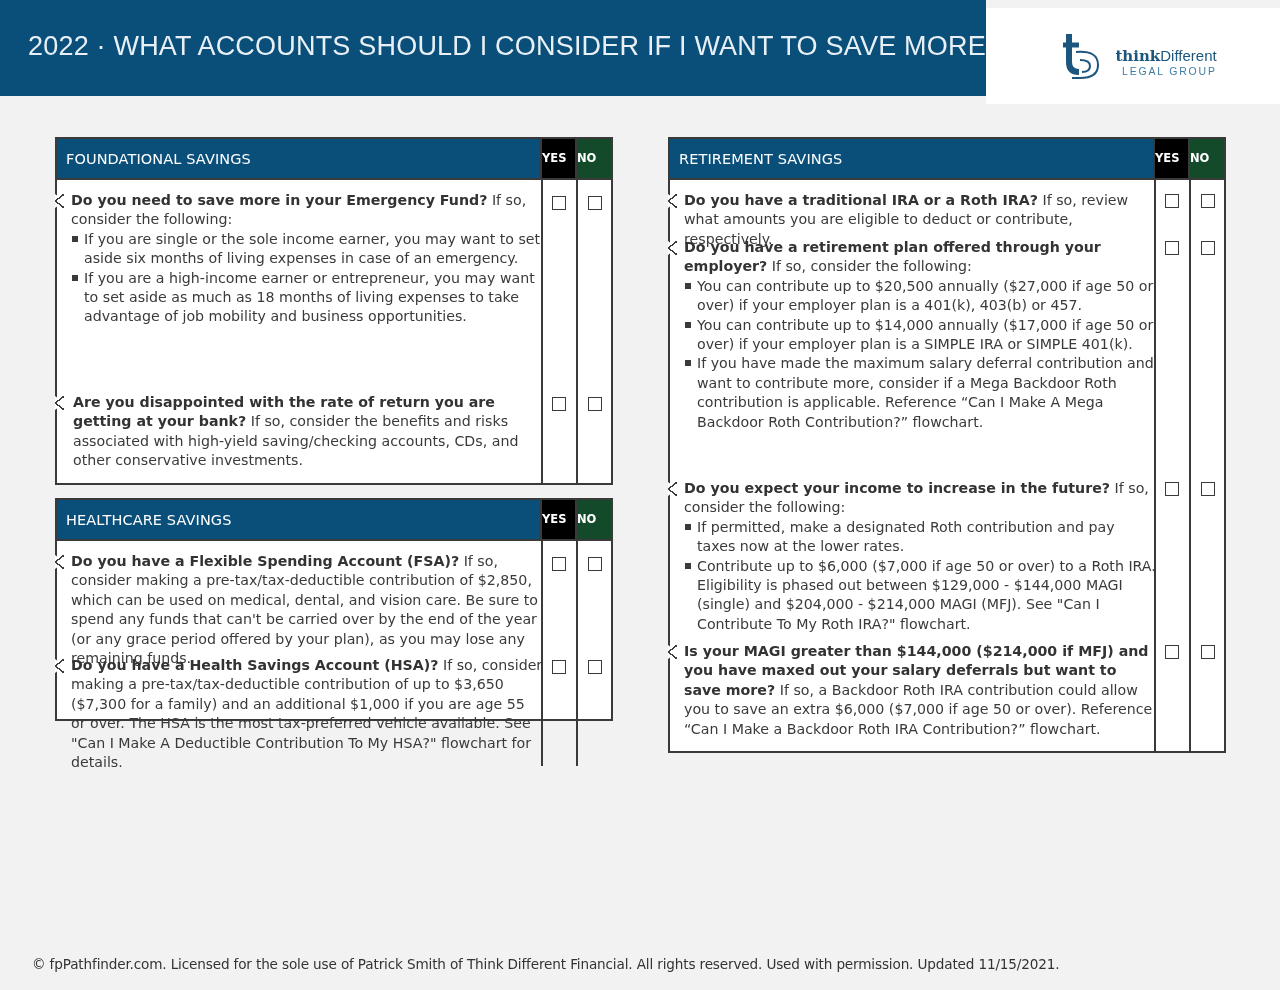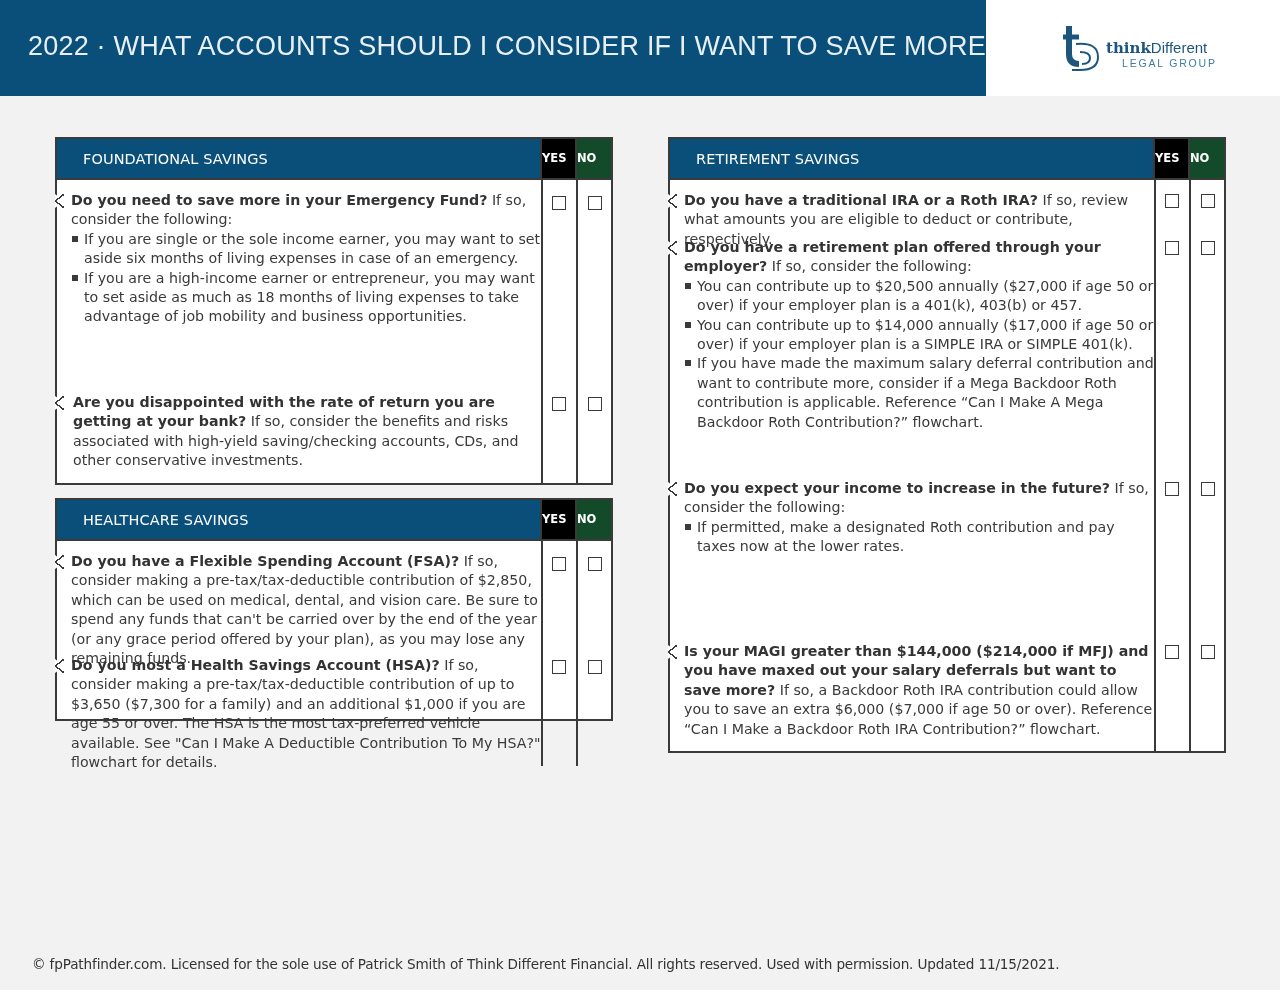--- a/index.html
+++ b/index.html
@@ -20,32 +20,32 @@
     border-top: 8px solid transparent; border-bottom: 8px solid transparent;
     border-left: 7px solid #0a4f7a;
   }
   .header-title {
     position: absolute; left: 28px; top: 31px;
     font-family: "Liberation Sans", sans-serif;
     font-size: 27px; font-weight: 300; color: #e8f0f6; letter-spacing: 0.2px;
     white-space: nowrap;
   }
   .logo-area {
-    position: absolute; left: 986px; top: 0; width: 294px; height: 96px; background: #fff;
+    position: absolute; left: 986px; top: 8px; width: 294px; height: 96px; background: #fff; text-align: right;
   }
   .logo-mark { position: absolute; left: 74px; top: 24px; width: 42px; height: 48px; }
   .logo-text { position: absolute; left: 120px; top: 38px; }
   .logo-think { font-family: "DejaVu Serif", serif; font-weight: bold; font-size: 15px; color: #1c567e; }
   .logo-diff { font-family: "Liberation Sans", sans-serif; font-size: 15px; color: #1c567e; }
   .logo-sub { font-family: "Liberation Sans", sans-serif; font-size: 10.5px; letter-spacing: 1.8px; color: #3f7ca4; margin-left: 16px; margin-top: 0px; }
 
   .panel { position: absolute; background: #fff; border: 2px solid #3a3a3a; }
   .panel-head { position: relative; height: 41px; background: #0a4f7a; border-bottom: 2px solid #3a3a3a; }
   .panel-title {
-    position: absolute; left: 26px; top: 12px; color: #fff; font-size: 14.5px;
+    position: absolute; left: 9px; top: 12px; color: #fff; font-size: 14.5px;
     font-family: "DejaVu Sans", sans-serif; letter-spacing: 0.1px;
   }
   .col-yes, .col-no {
     position: absolute; top: 0; height: 100%; width: 36px;
     color: #fff; font-size: 11.5px; font-weight: bold; line-height: 39px;
   }
   .col-yes { background: #000; right: 35px; border-left: 2px solid #3a3a3a; }
   .col-no { background: #124a2a; right: 0; border-left: 2px solid #3a3a3a; }
 
   .panel-body { position: relative; }
@@ -130,21 +130,21 @@
   <div class="panel-body" style="height:225px;">
     <div class="vline" style="left:484px;"></div>
     <div class="vline" style="left:519px;"></div>
     <div class="item" style="position:absolute; top:11px; left:0;">
       <b>Do you have a Flexible Spending Account (FSA)?</b><span> If so, consider making a pre-tax/tax-deductible contribution of $2,850, which can be used on medical, dental, and vision care. Be sure to spend any funds that can't be carried over by the end of the year (or any grace period offered by your plan), as you may lose any remaining funds.</span>
     </div>
     <div class="cb" style="left:495px; top:16px;"></div>
     <div class="cb" style="left:531px; top:16px;"></div>
 
     <div class="item" style="position:absolute; top:115px; left:0;">
-      <b>Do you most a Health Savings Account (HSA)?</b><span> If so, consider making a pre-tax/tax-deductible contribution of up to $3,650 ($7,300 for a family) and an additional $1,000 if you are age 55 or over. The HSA is the most tax-preferred vehicle available. See "Can I Make A Deductible Contribution To My HSA?" flowchart for details.</span>
+      <b>Do you have a Health Savings Account (HSA)?</b><span> If so, consider making a pre-tax/tax-deductible contribution of up to $3,650 ($7,300 for a family) and an additional $1,000 if you are age 55 or over. The HSA is the most tax-preferred vehicle available. See "Can I Make A Deductible Contribution To My HSA?" flowchart for details.</span>
     </div>
     <div class="cb" style="left:495px; top:119px;"></div>
     <div class="cb" style="left:531px; top:119px;"></div>
   </div>
 </div>
 
 <div class="panel" style="left:668px; top:137px; width:558px; height:616px;">
   <div class="panel-head">
     <div class="panel-title">RETIREMENT SAVINGS</div>
     <div class="col-yes">YES</div>
@@ -168,20 +168,21 @@
         <li>If you have made the maximum salary deferral contribution and want to contribute more, consider if a Mega Backdoor Roth contribution is applicable. Reference “Can I Make A Mega Backdoor Roth Contribution?” flowchart.</li>
       </ul>
     </div>
     <div class="cb" style="left:495px; top:61px;"></div>
     <div class="cb" style="left:531px; top:61px;"></div>
 
     <div class="item" style="position:absolute; top:299px; left:0;">
       <b>Do you expect your income to increase in the future?</b><span> If so, consider the following:</span>
       <ul class="bullets">
         <li>If permitted, make a designated Roth contribution and pay taxes now at the lower rates.</li>
+        <li>Contribute up to $6,000 ($7,000 if age 50 or over) to a Roth IRA. Eligibility is phased out between $129,000 - $144,000 MAGI (single) and $204,000 - $214,000 MAGI (MFJ). See "Can I Contribute To My Roth IRA?" flowchart.</li>
       </ul>
     </div>
     <div class="cb" style="left:495px; top:302px;"></div>
     <div class="cb" style="left:531px; top:302px;"></div>
 
     <div class="item" style="position:absolute; top:462px; left:0;">
       <b>Is your MAGI greater than $144,000 ($214,000 if MFJ) and you have maxed out your salary deferrals but want to save more?</b><span> If so, a Backdoor Roth IRA contribution could allow you to save an extra $6,000 ($7,000 if age 50 or over). Reference “Can I Make a Backdoor Roth IRA Contribution?” flowchart.</span>
     </div>
     <div class="cb" style="left:495px; top:465px;"></div>
     <div class="cb" style="left:531px; top:465px;"></div>

